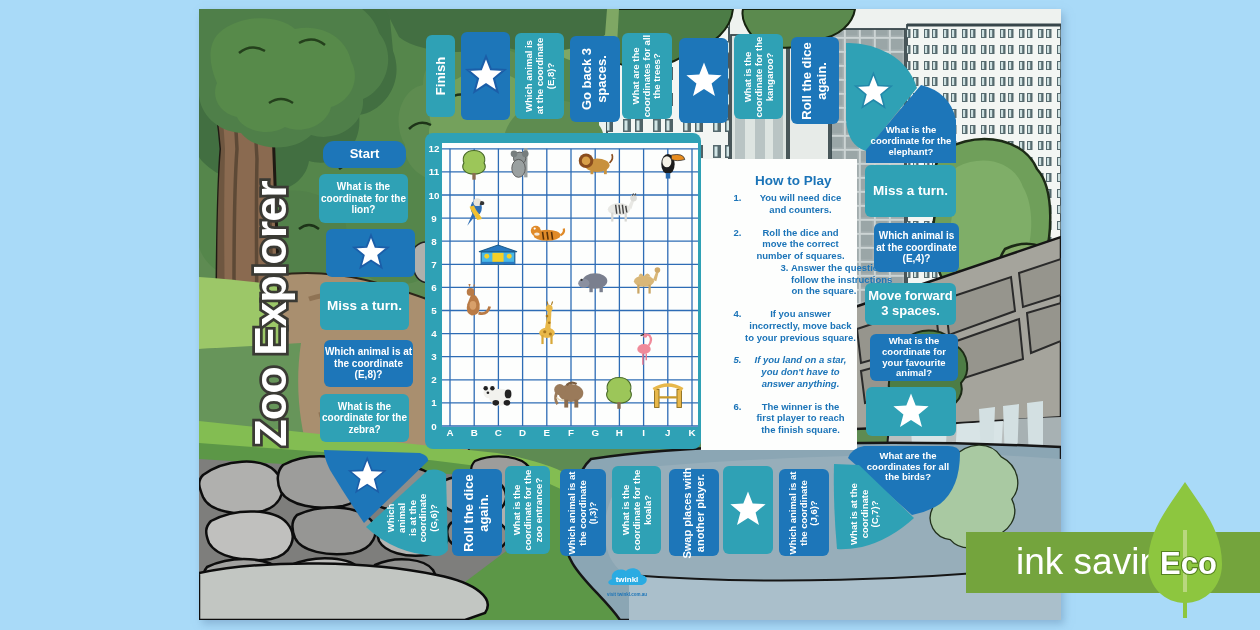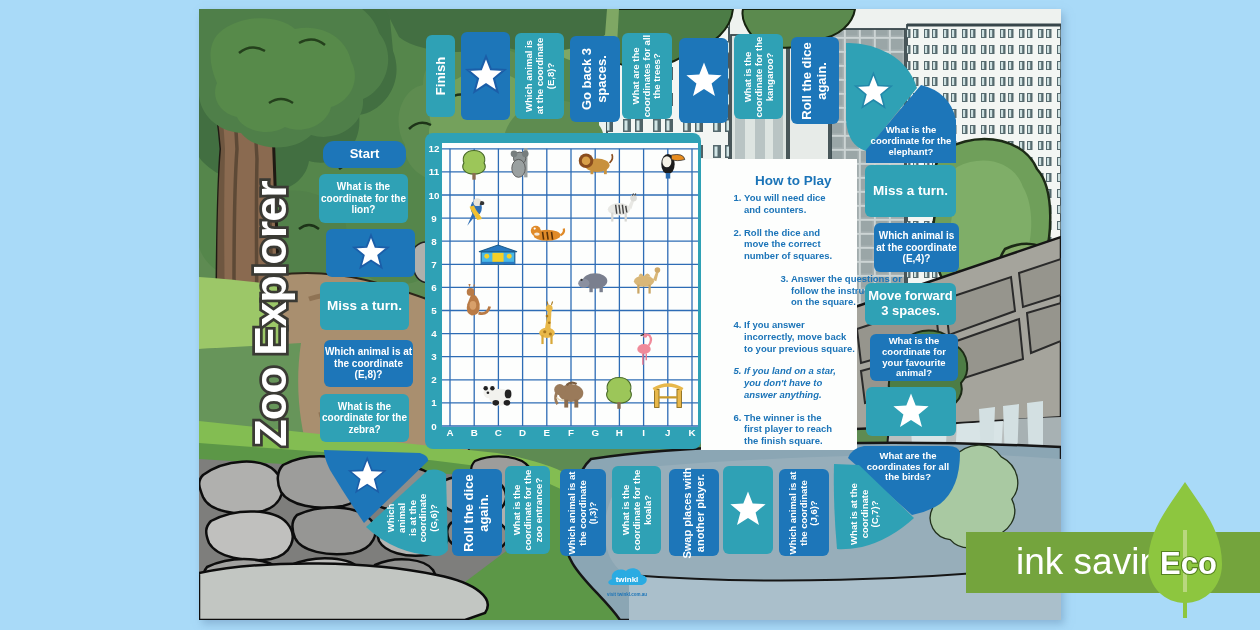--- a/index.html
+++ b/index.html
@@ -337,23 +337,23 @@
 <g transform="translate(243,261) scale(1.12)">
         <rect x="-12" y="-4" width="4" height="16" fill="#e8b84a" stroke="#8a6a1a" stroke-width=".8"></rect>
         <rect x="8" y="-4" width="4" height="16" fill="#e8b84a" stroke="#8a6a1a" stroke-width=".8"></rect>
         <path d="M-13,-4 Q0,-12 13,-4" stroke="#e8b84a" stroke-width="3" fill="none"></path>
         <rect x="-8" y="2" width="16" height="2" fill="#c89a2a"></rect>
       </g>
 </svg>
 
 <div style="position:absolute;left:701px;top:159px;width:156px;height:291px;background:#fdfefd;color:#1b74b8;">
 <div style="font-size:13.5px;font-weight:bold;margin:14px 0 4px 17px;padding-left:37px;">How to Play</div>
-<ol style="margin:0;padding:0 0 0 43px;font-size:9.5px;font-weight:bold;line-height:1.24;white-space:nowrap;">
+<ol style="margin:0;padding:0 0 0 43px;font-size:9.5px;font-weight:bold;line-height:1.24;white-space:nowrap;text-align:center;">
 <li style="margin-bottom:11px;">You will need dice<br>and counters.</li>
-<li style="margin-bottom:11px;">Roll the dice and<br>move the correct<br>number of squares.</li>
+<li style="">Roll the dice and<br>move the correct<br>number of squares.</li>
 <li style="margin-bottom:11px;margin-left:47px;">Answer the questions or<br>follow the instructions<br>on the square.</li>
 <li style="margin-bottom:11px;">If you answer<br>incorrectly, move back<br>to your previous square.</li>
 <li style="margin-bottom:11px;font-style:italic;">If you land on a star,<br>you don't have to<br>answer anything.</li>
 <li>The winner is the<br>first player to reach<br>the finish square.</li>
 </ol>
 </div>
 
 <div class="t dk" style="left:323px;top:141px;width:83px;height:27px;font-size:13px;border-radius:11px;">Start</div>
 
 <div class="t tl" style="left:319px;top:174px;width:89px;height:49px;font-size:10px;padding:2px;">What is the<br>coordinate for the<br>lion?</div>

